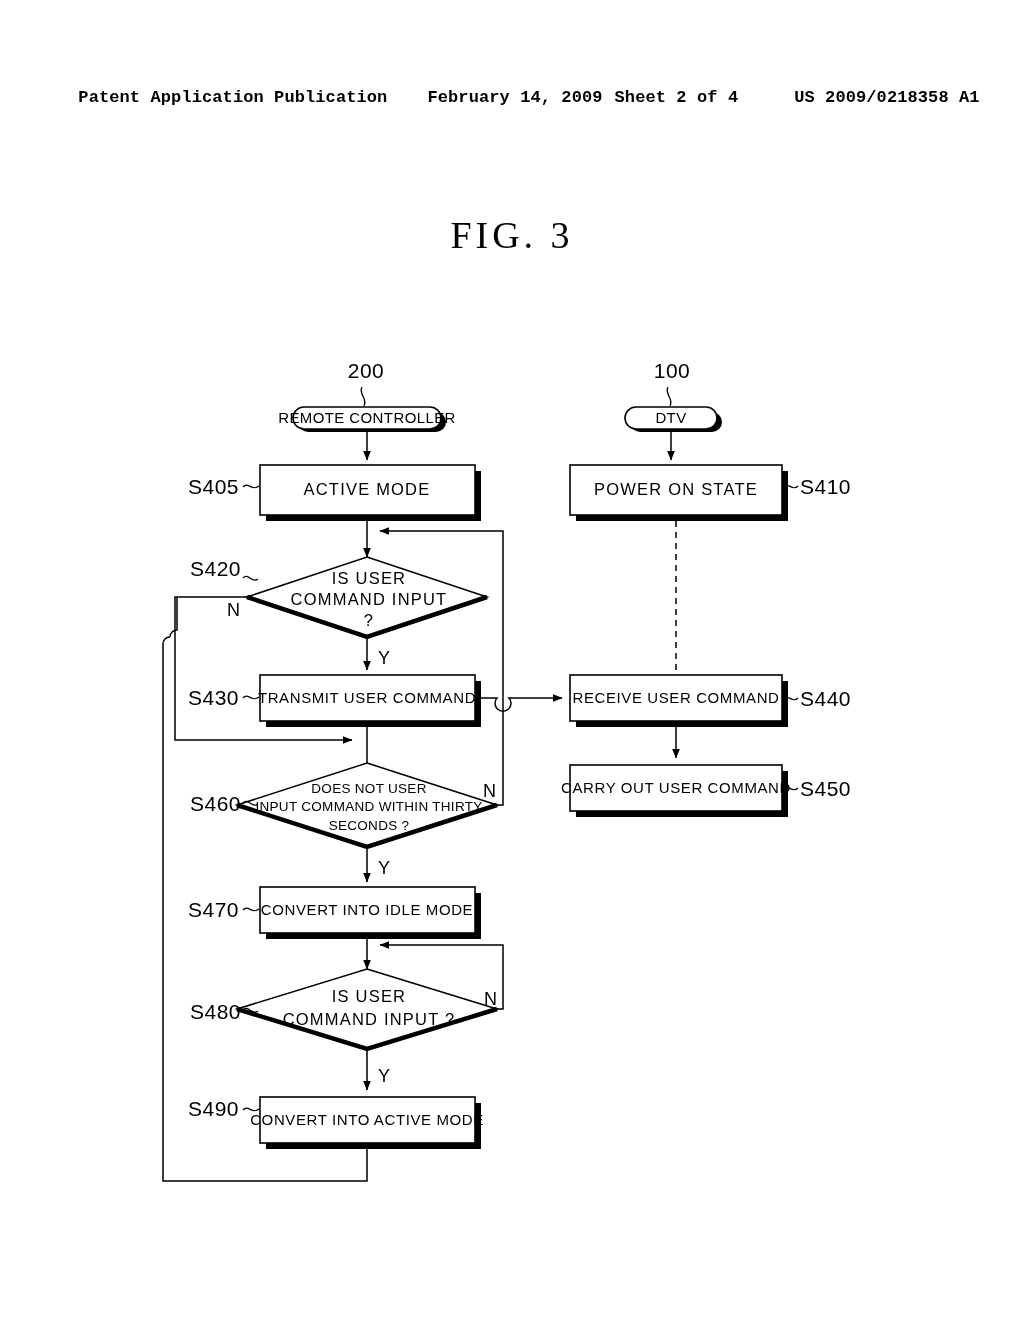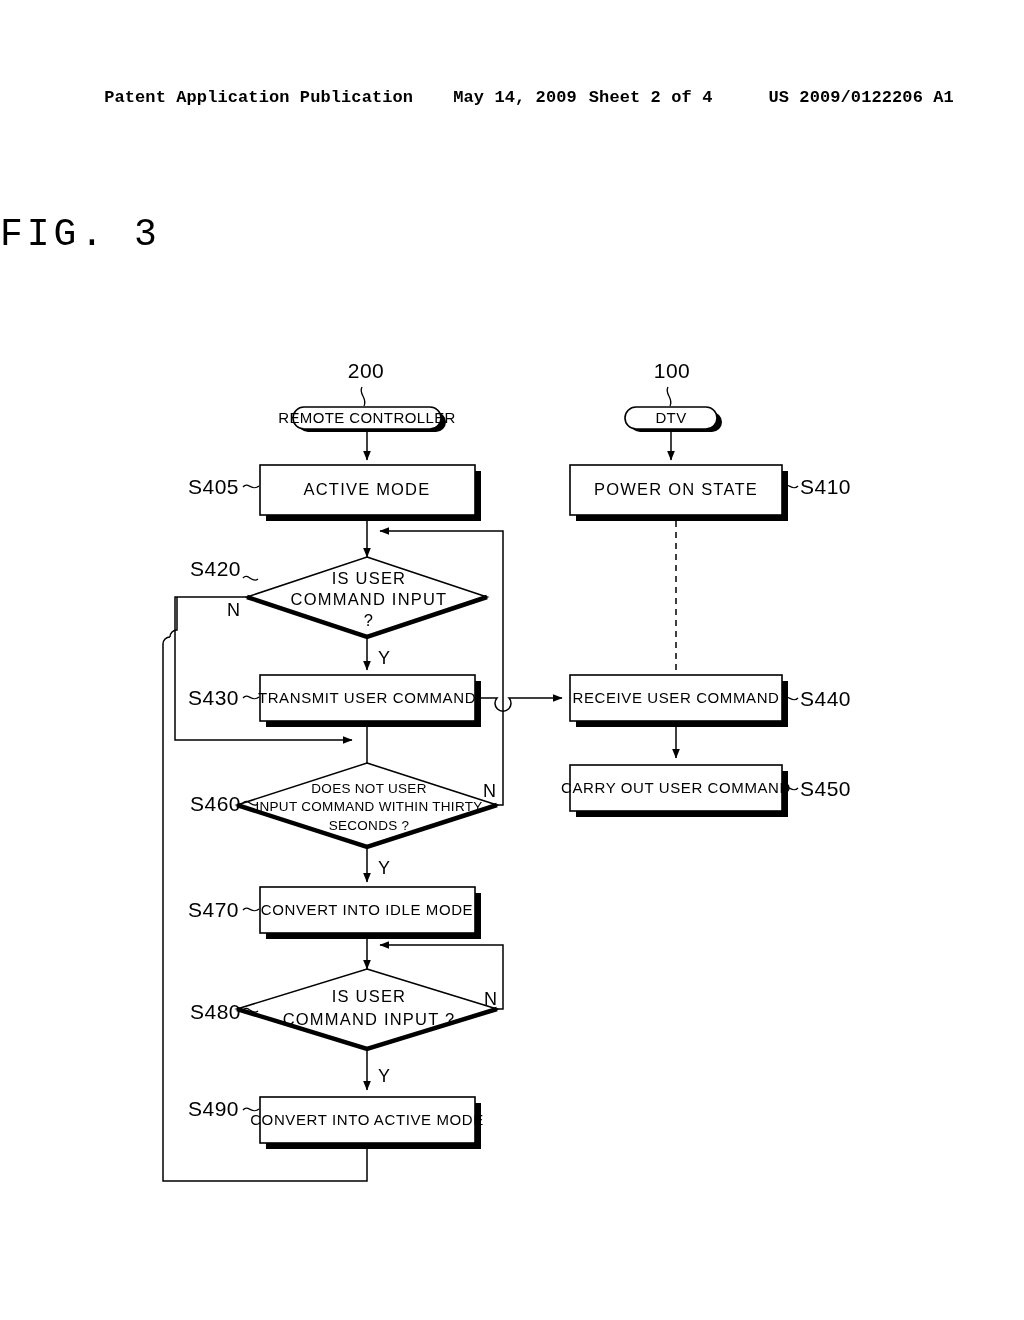--- a/index.html
+++ b/index.html
@@ -39,22 +39,22 @@
   .header .h-date { margin-left: 40px; }
   .header .h-sheet { margin-left: 12px; }
   .header .h-num { margin-left: 56px; }
 
   
   .fig-title {
     position: absolute;
     top: 213px;
     left: 0;
     width: 1024px;
-    text-align: left;
-    font-family: Liberation Mono, monospace;
+    text-align: center;
+    font-family: Liberation Serif, serif;
     font-size: 38px;
     letter-spacing: 4px;
     font-weight: normal;
   }
 
   
   svg.diagram {
     position: absolute;
     top: 0;
     left: 0;
@@ -142,23 +142,23 @@
     stroke-linecap: butt;
   }
 </style>
 </head>
 <body>
 
 <div class="page">
 
   <div class="header">
     <span class="h-pub">Patent Application Publication</span>
-    <span class="h-date">May 14, 2009</span>
+    <span class="h-date">February 14, 2009</span>
     <span class="h-sheet">Sheet 2 of 4</span>
-    <span class="h-num">US 2009/0122206 A1</span>
+    <span class="h-num">US 2009/0218358 A1</span>
   </div>
 
   <div class="fig-title">FIG.  3</div>
 
   <svg class="diagram" viewBox="0 0 1024 1320">
     <defs>
       <marker id="arrow" markerWidth="11" markerHeight="11" refX="9.4" refY="4" orient="auto" markerUnits="userSpaceOnUse">
         <path d="M0,0 L10,4 L0,8 z" fill="#000000"></path>
       </marker>
     </defs>

